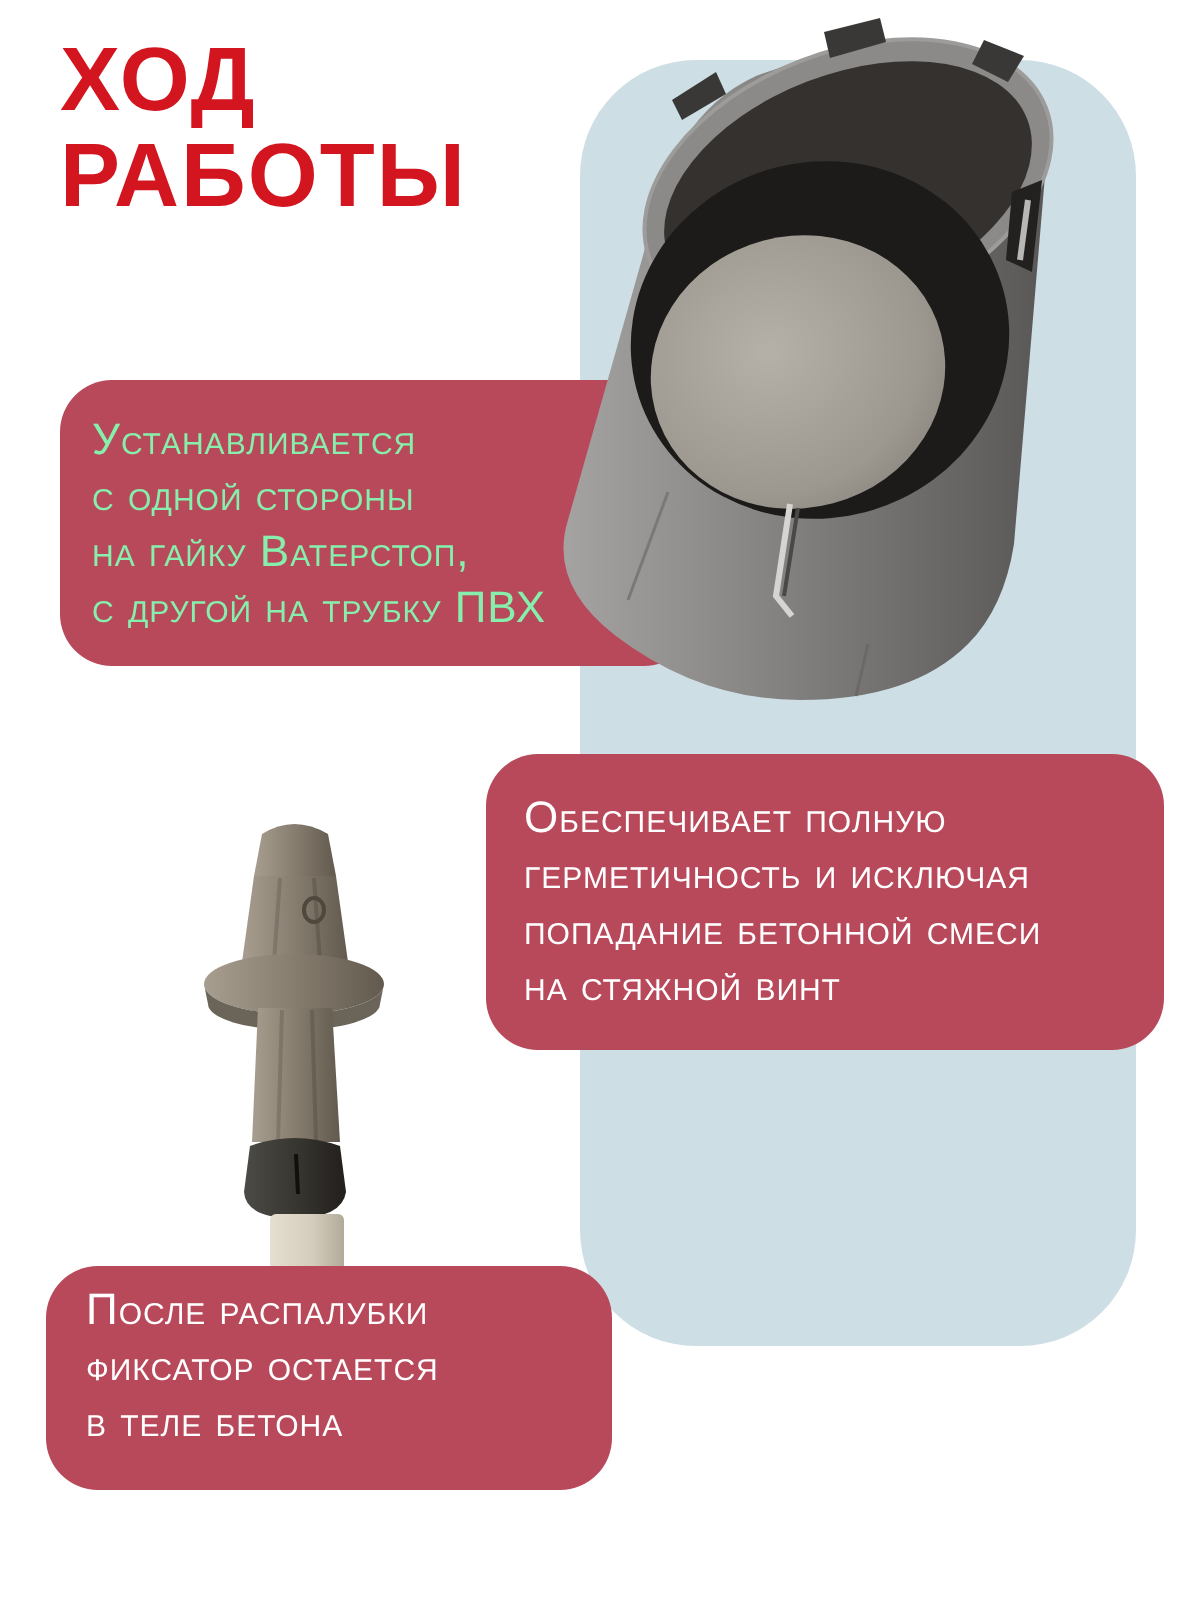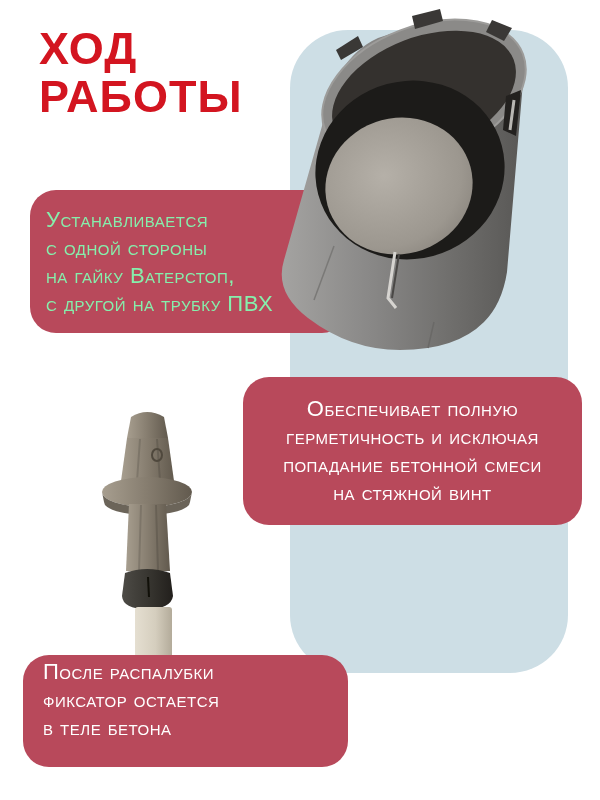--- a/index.html
+++ b/index.html
@@ -8,55 +8,55 @@
     font-family:"Liberation Sans", sans-serif;
   }
   .page{position:relative;width:600px;height:800px;background:#ffffff;}
 
   .panel{
     position:absolute;left:290px;top:30px;width:278px;height:643px;
     background:#cddee5;border-radius:58px;z-index:1;
   }
 
   .page-title{
-    position:absolute;left:30px;top:16px;margin:9px;z-index:2;
+    position:absolute;left:30px;top:16px;margin:0;z-index:2;
     font-size:45px;line-height:48px;font-weight:bold;letter-spacing:1px;
     color:#d31520;white-space:pre-line;
   }
 
   .callout{
     position:absolute;box-sizing:border-box;
     background:#b8495b;color:#ffffff;border-radius:26px;
     font-variant:small-caps;font-variant-caps:small-caps;
     font-size:22px;line-height:28px;letter-spacing:.5px;
     white-space:pre-line;
   }
   .callout-install{left:30px;top:190px;width:318px;height:143px;padding:16px 16px;z-index:2;}
   .callout-seal{left:243px;top:377px;width:339px;height:148px;padding:18px 19px;z-index:2;}
-  .callout-demold{left:23px;top:655px;width:325px;height:112px;padding:3px 20px;z-index:3;}
+  .callout-demold{left:23px;top:633px;width:283px;height:112px;padding:8px 20px;z-index:3;}
 
   .photo-coupling{position:absolute;left:278px;top:0;width:262px;height:352px;z-index:3;}
   .photo-fixator{position:absolute;left:85px;top:393px;width:125px;height:285px;z-index:2;}
 </style>
 </head>
 <body>
 
 <div class="page">
 
   <div class="panel" style="background: rgb(205, 222, 229);"></div>
 
   <h1 class="page-title" style="color: rgb(211, 21, 32);">ХОД
 РАБОТЫ</h1>
 
   <div class="callout callout-install" style="background: rgb(184, 73, 91); color: #86efac;">Устанавливается
 с одной стороны
 на гайку Ватерстоп,
 с другой на трубку ПВХ</div>
 
-  <div class="callout callout-seal" style="background: rgb(184, 73, 91); color: rgb(255, 255, 255); text-align: center;">Обеспечивает полную
+  <div class="callout callout-seal" style="background: rgb(184, 73, 91); color: rgb(255, 255, 255);">Обеспечивает полную
 герметичность и исключая
 попадание бетонной смеси
 на стяжной винт</div>
 
   <div class="callout callout-demold" style="background: rgb(184, 73, 91); color: rgb(255, 255, 255);">После распалубки
 фиксатор остается
 в теле бетона</div>
 
   <svg class="photo-coupling" viewBox="0 0 262 352" xmlns="http://www.w3.org/2000/svg">
     <defs>

